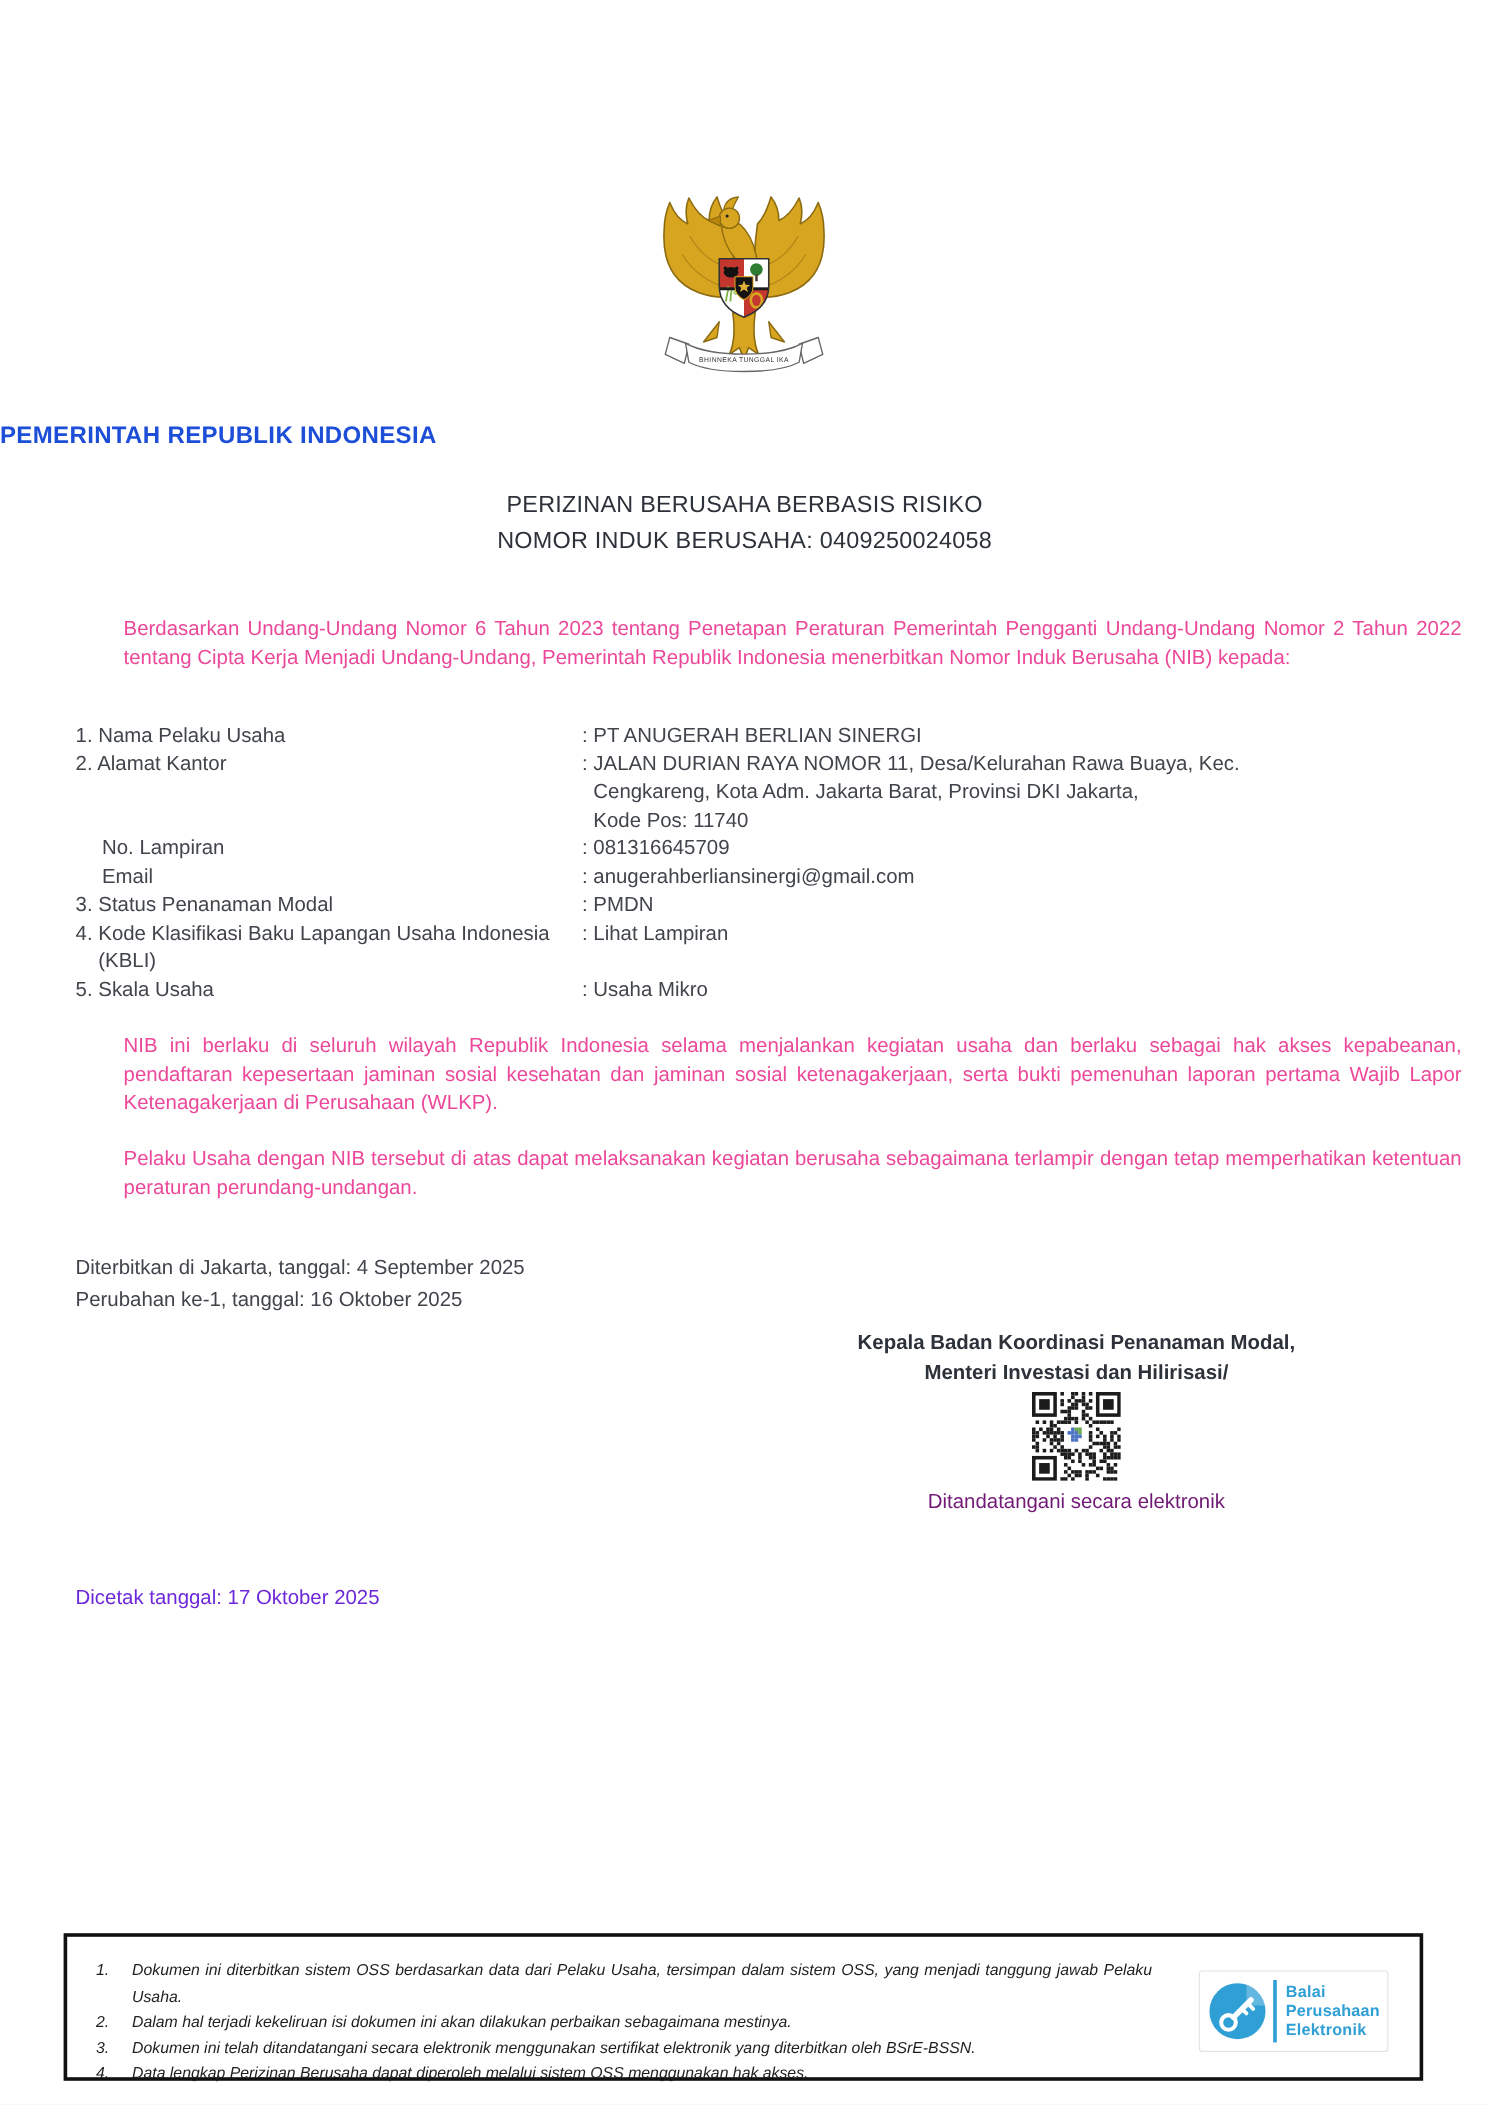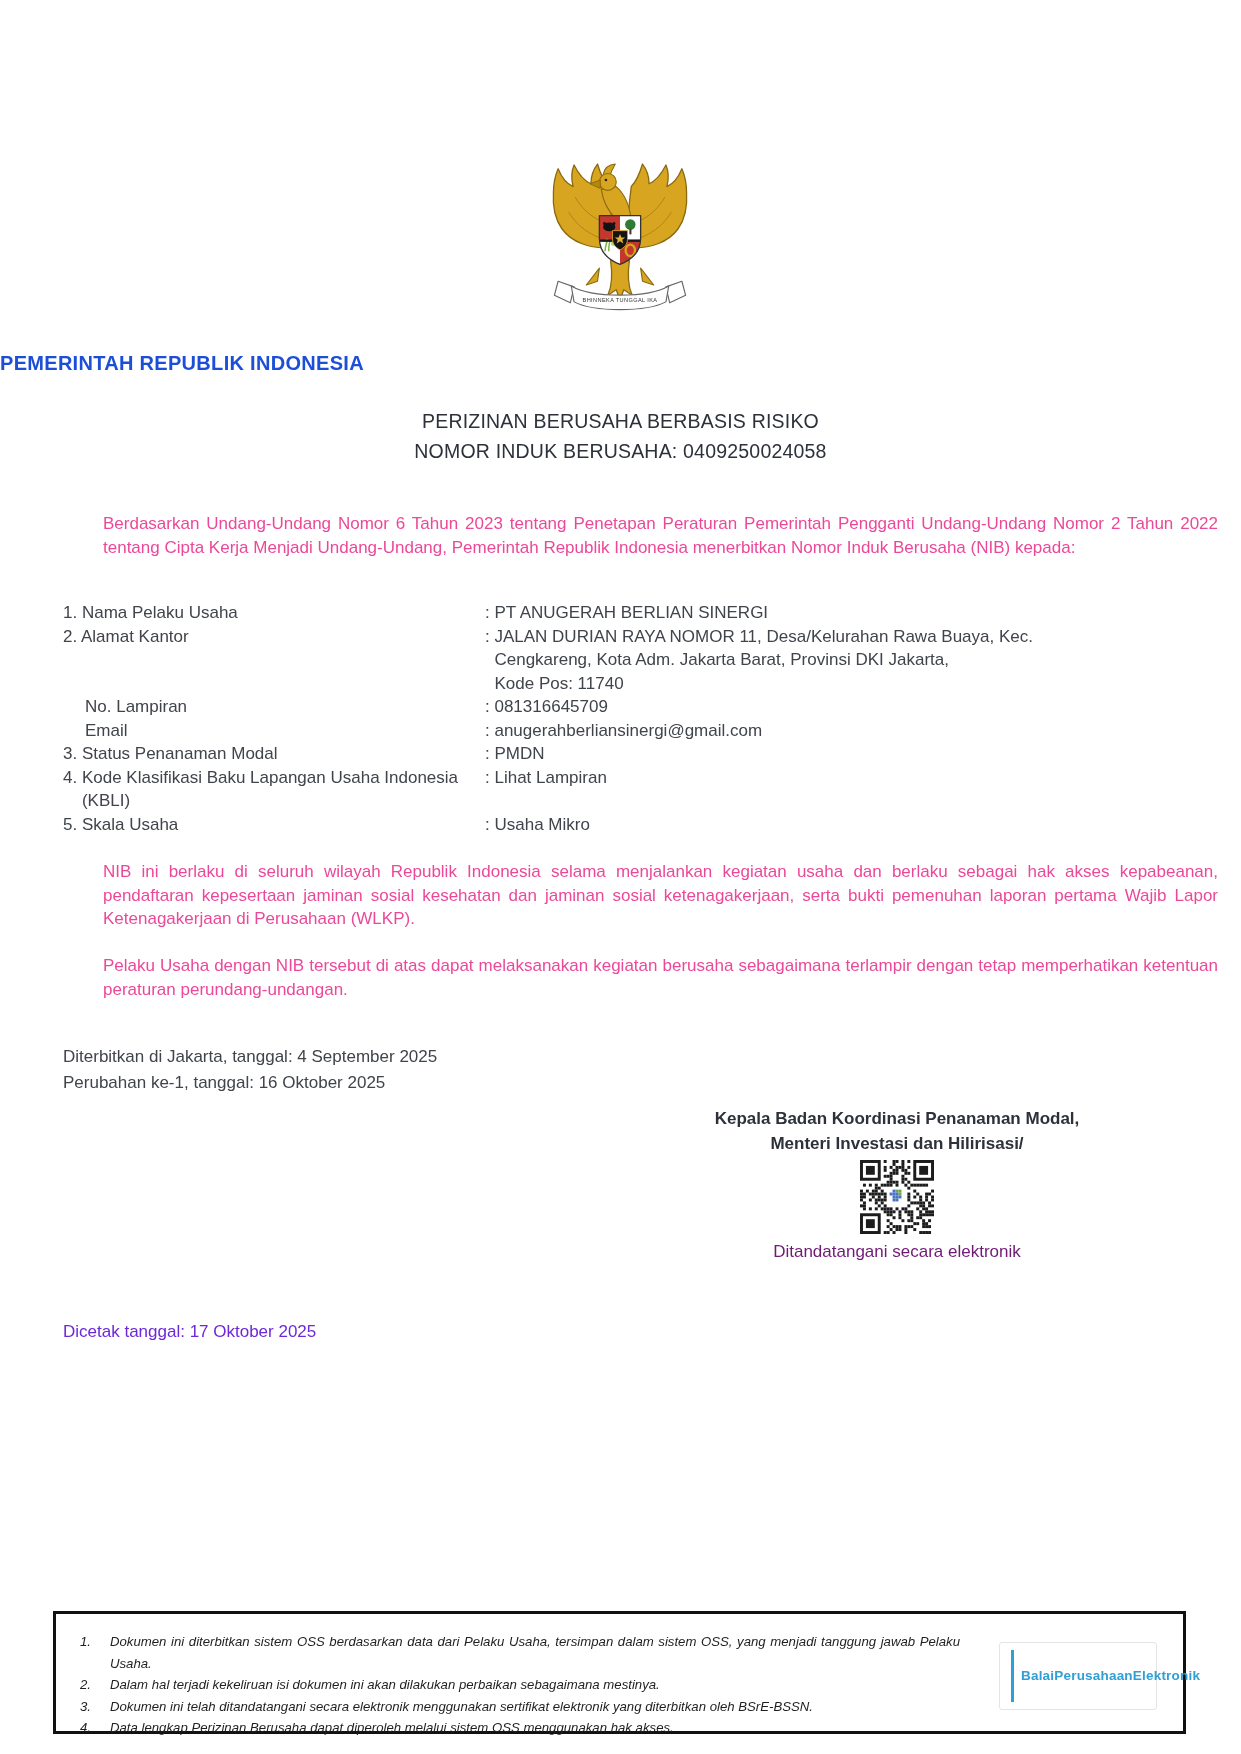--- a/index.html
+++ b/index.html
@@ -48,21 +48,21 @@
   .notes{position:absolute;left:24px;top:17px;width:880px;font-style:italic;
     font-size:13.2px;line-height:21.5px;color:#1f1f1f;}
   .note-row{display:flex;}
   .note-num{flex:0 0 30px;}
   .note-text{flex:1;text-align:justify;}
   .bse-card{
     position:absolute;right:26px;top:28px;width:158px;height:68px;background:#fff;
     border:1px solid #e4e4e4;border-radius:3px;display:flex;align-items:center;padding:0 6px;box-sizing:border-box;
   }
   .bse-divider{width:3px;height:52px;background:#2f9fd6;margin:0 7px 0 5px;flex:0 0 3px;}
-  .bse-text{display:flex;flex-direction:row;justify-content:center;}
+  .bse-text{display:flex;flex-direction:column;justify-content:center;}
   .bse-text span{font-size:13.5px;font-weight:bold;color:#2f9fd6;line-height:16px;letter-spacing:.2px;}
 </style>
 </head>
 <body>
 
 <div class="page">
 
   <div class="emblem">
     <svg viewBox="0 0 160 168" width="150" height="160">
       <g stroke-linejoin="round">

